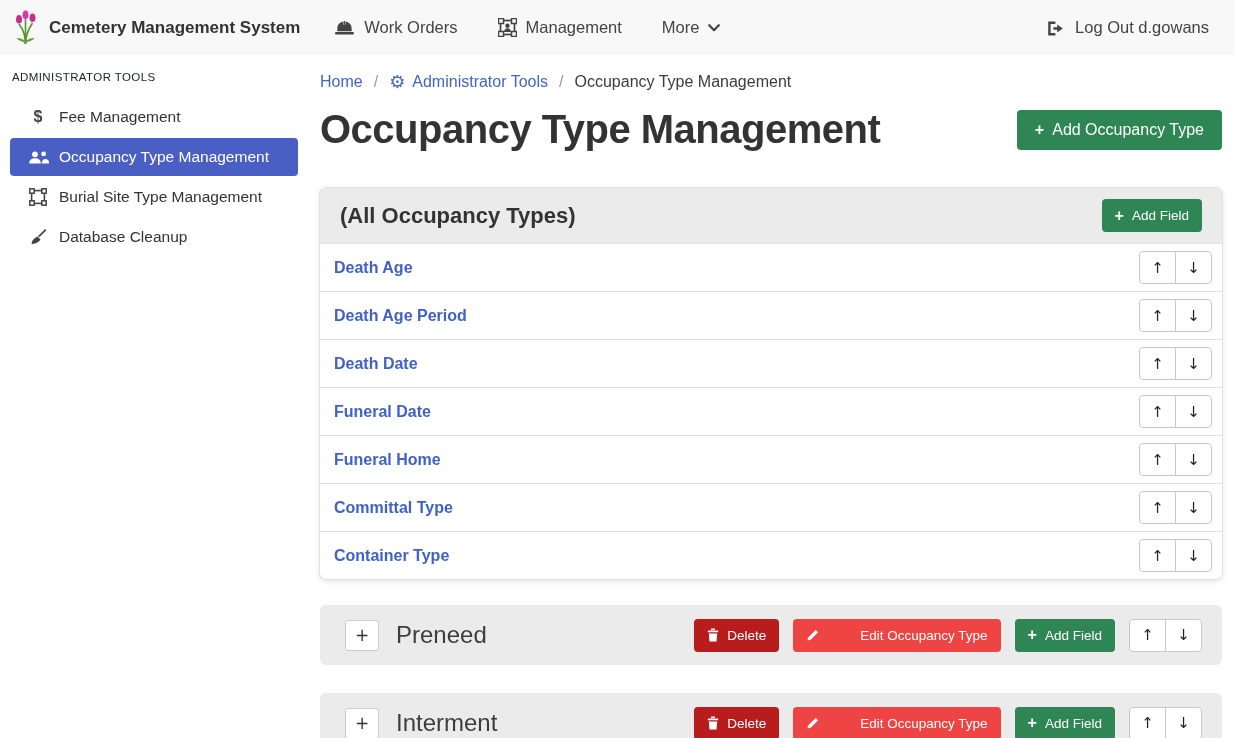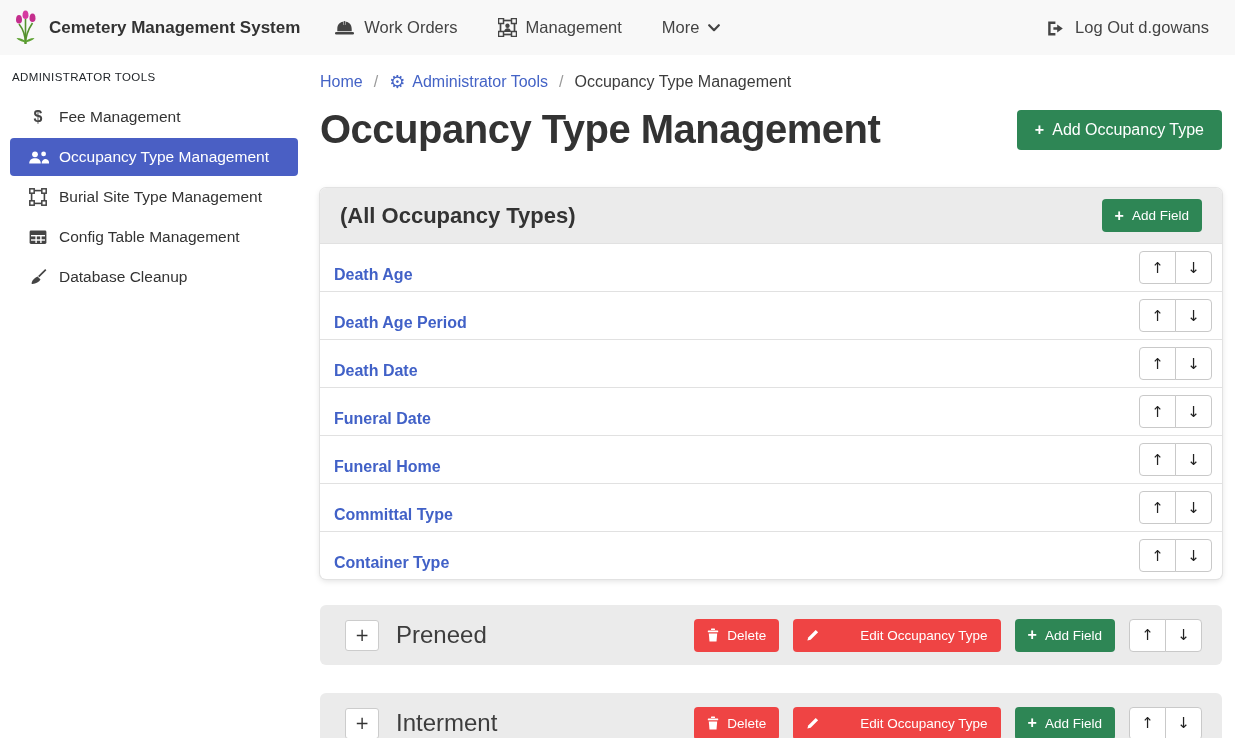--- a/index.html
+++ b/index.html
@@ -40,32 +40,32 @@
   .gear-glyph { font-family:"DejaVu Sans", sans-serif; font-size:18px; color:#4463c6;
     line-height:1; }
 
   
   .title-row { display:flex; justify-content:space-between; align-items:center; margin-top:16px; }
   .page-title { font-size:40px; font-weight:600; color:#333; letter-spacing:-.5px; }
   .btn { display:inline-flex; align-items:center; gap:8px; border:none; color:#fff;
     border-radius:4px; cursor:pointer; font-family:"Liberation Sans", sans-serif; }
   .btn-green { background:#2e8655; }
   .btn-teal { background:#ef4444;gap:41px; }
-  .btn-red { background:#ef4444;text-align:right; }
+  .btn-red { background:#b91c1c;text-align:right; }
   .btn-lg { font-size:16px; padding:11px 18px; }
   .btn-sm { font-size:13.5px; height:33px; padding:0 13px; }
   .plus-glyph { font-weight:600; font-size:16px; line-height:1; }
 
   
   .panel { margin-top:36px; border-radius:6px; background:#fff;
     box-shadow:0 0 0 1px #e2e2e2, 0 2px 6px rgba(0,0,0,.13); }
   .panel-header { display:flex; justify-content:space-between; align-items:center;
     background:#ebebeb; padding:11px 20px; border-radius:6px 6px 0 0; }
   .panel-title { font-size:22px; font-weight:600; color:#333; }
-  .field-row { display:flex; justify-content:space-between; align-items:flex-end;
+  .field-row { display:flex; justify-content:space-between; align-items:center;
     padding:7px 10px 7px 14px; border-top:1px solid #e1e1e1; }
   .field-row:first-of-type { border-top:none; }
   .field-link { font-size:16px; font-weight:700; color:#4161c7; cursor:pointer; }
 
   .arrow-group { display:inline-flex; }
   .arrow-btn { width:37px; height:33px; background:#fff; border:1px solid #c9c9c9;
     color:#222; font-size:15px; cursor:pointer; display:inline-flex; align-items:center;
     justify-content:center; font-family:"DejaVu Sans", sans-serif; }
   .arrow-btn.up { border-radius:4px 0 0 4px; }
   .arrow-btn.down { border-radius:0 4px 4px 0; margin-left:-1px; }
@@ -179,32 +179,20 @@
           <rect x="2.6" y="2.6" width="12.8" height="12.8" fill="none" stroke="#444" stroke-width="1.6"></rect>
           <rect x="0.8" y="0.8" width="4.4" height="4.4" fill="#fff" stroke="#444" stroke-width="1.5"></rect>
           <rect x="12.8" y="0.8" width="4.4" height="4.4" fill="#fff" stroke="#444" stroke-width="1.5"></rect>
           <rect x="0.8" y="12.8" width="4.4" height="4.4" fill="#fff" stroke="#444" stroke-width="1.5"></rect>
           <rect x="12.8" y="12.8" width="4.4" height="4.4" fill="#fff" stroke="#444" stroke-width="1.5"></rect>
         </svg>
       </span>
       <span>Burial Site Type Management</span>
     </div>
 
-    <div class="side-item">
-      <span class="ic">
-        <svg width="18" height="15" viewBox="0 0 18 15">
-          <rect x="0.6" y="0.6" width="16.8" height="13.4" rx="1.4" fill="#444"></rect>
-          <rect x="2" y="5" width="14" height="1.4" fill="#fff"></rect>
-          <rect x="2" y="9.3" width="14" height="1.4" fill="#fff"></rect>
-          <rect x="6.4" y="5" width="1.4" height="8" fill="#fff"></rect>
-          <rect x="11.2" y="5" width="1.4" height="8" fill="#fff"></rect>
-        </svg>
-      </span>
-      <span>Config Table Management</span>
-    </div>
 
     <div class="side-item">
       <span class="ic">
         <svg width="18" height="18" viewBox="0 0 18 18">
           <path d="M16.2 1l1.2 1.2-7.1 7.1-1.2-1.2z" fill="#444"></path>
           <path d="M8.6 8.6l2.9 2.9c-1.3 2.4-4.6 4.2-8 4.6-.6.1-1-.4-.9-1 .5-3.2 3.6-5.3 6-6.5z" fill="#444"></path>
         </svg>
       </span>
       <span>Database Cleanup</span>
     </div>

